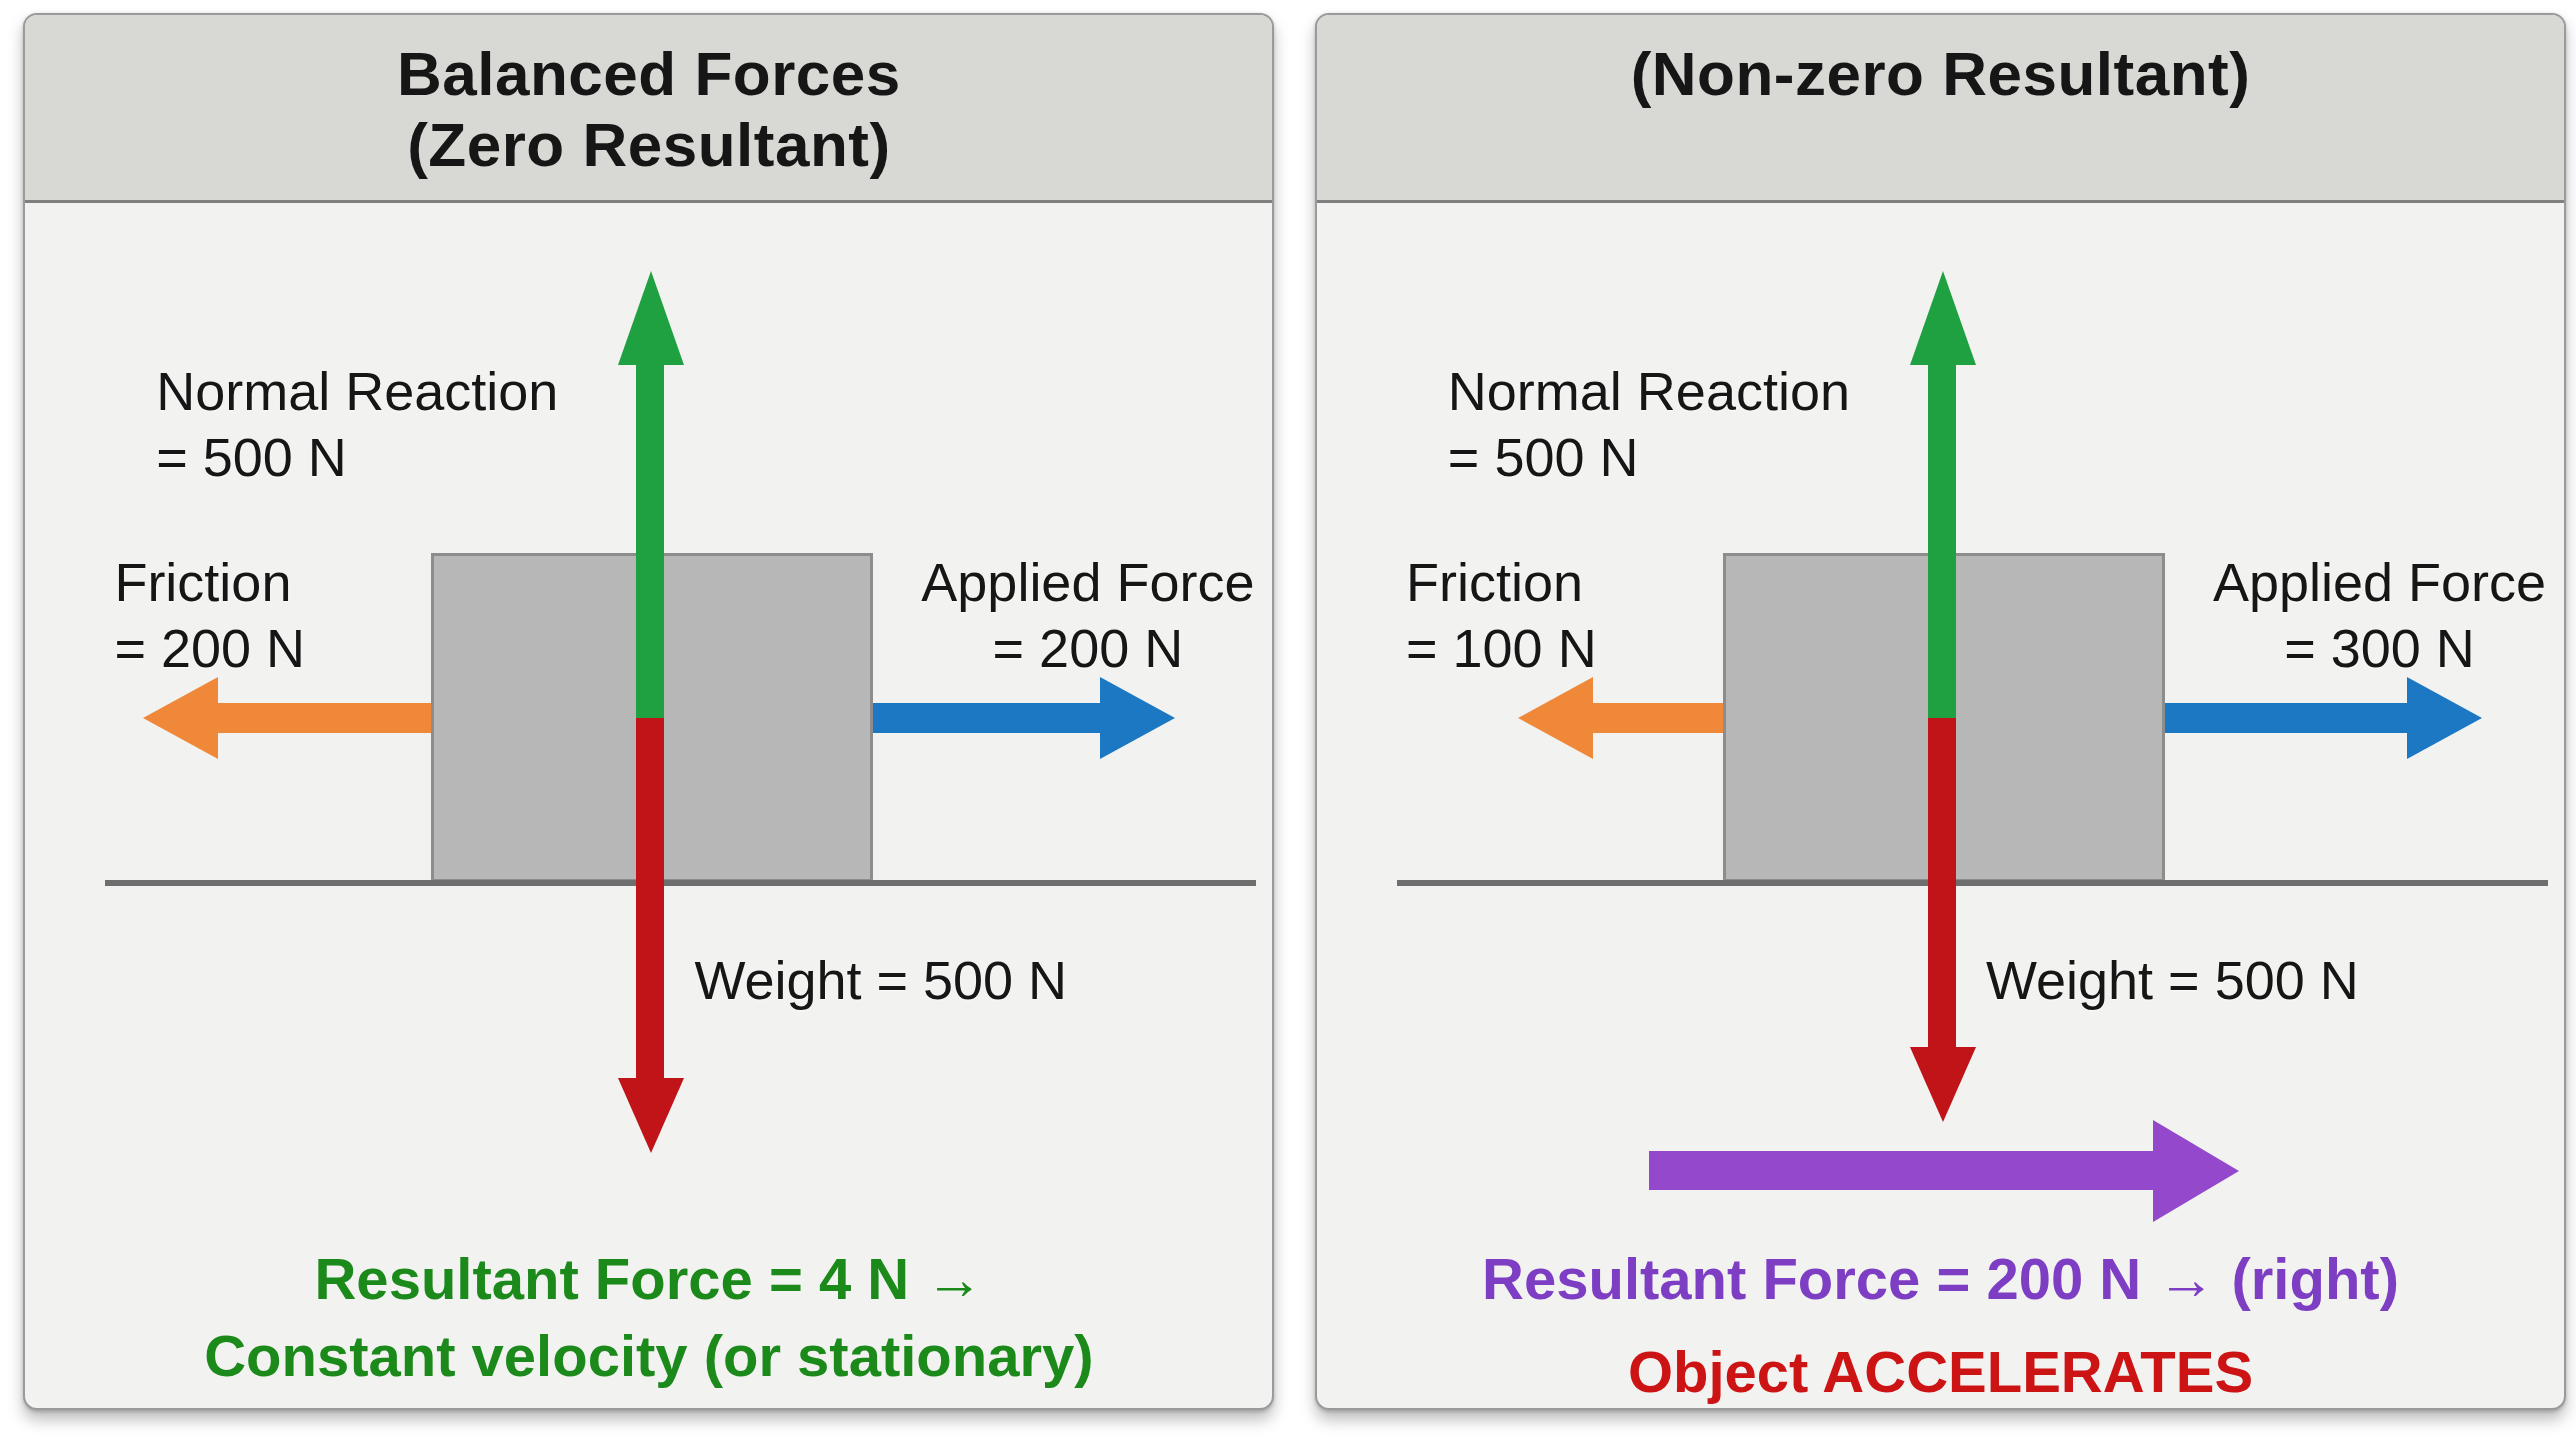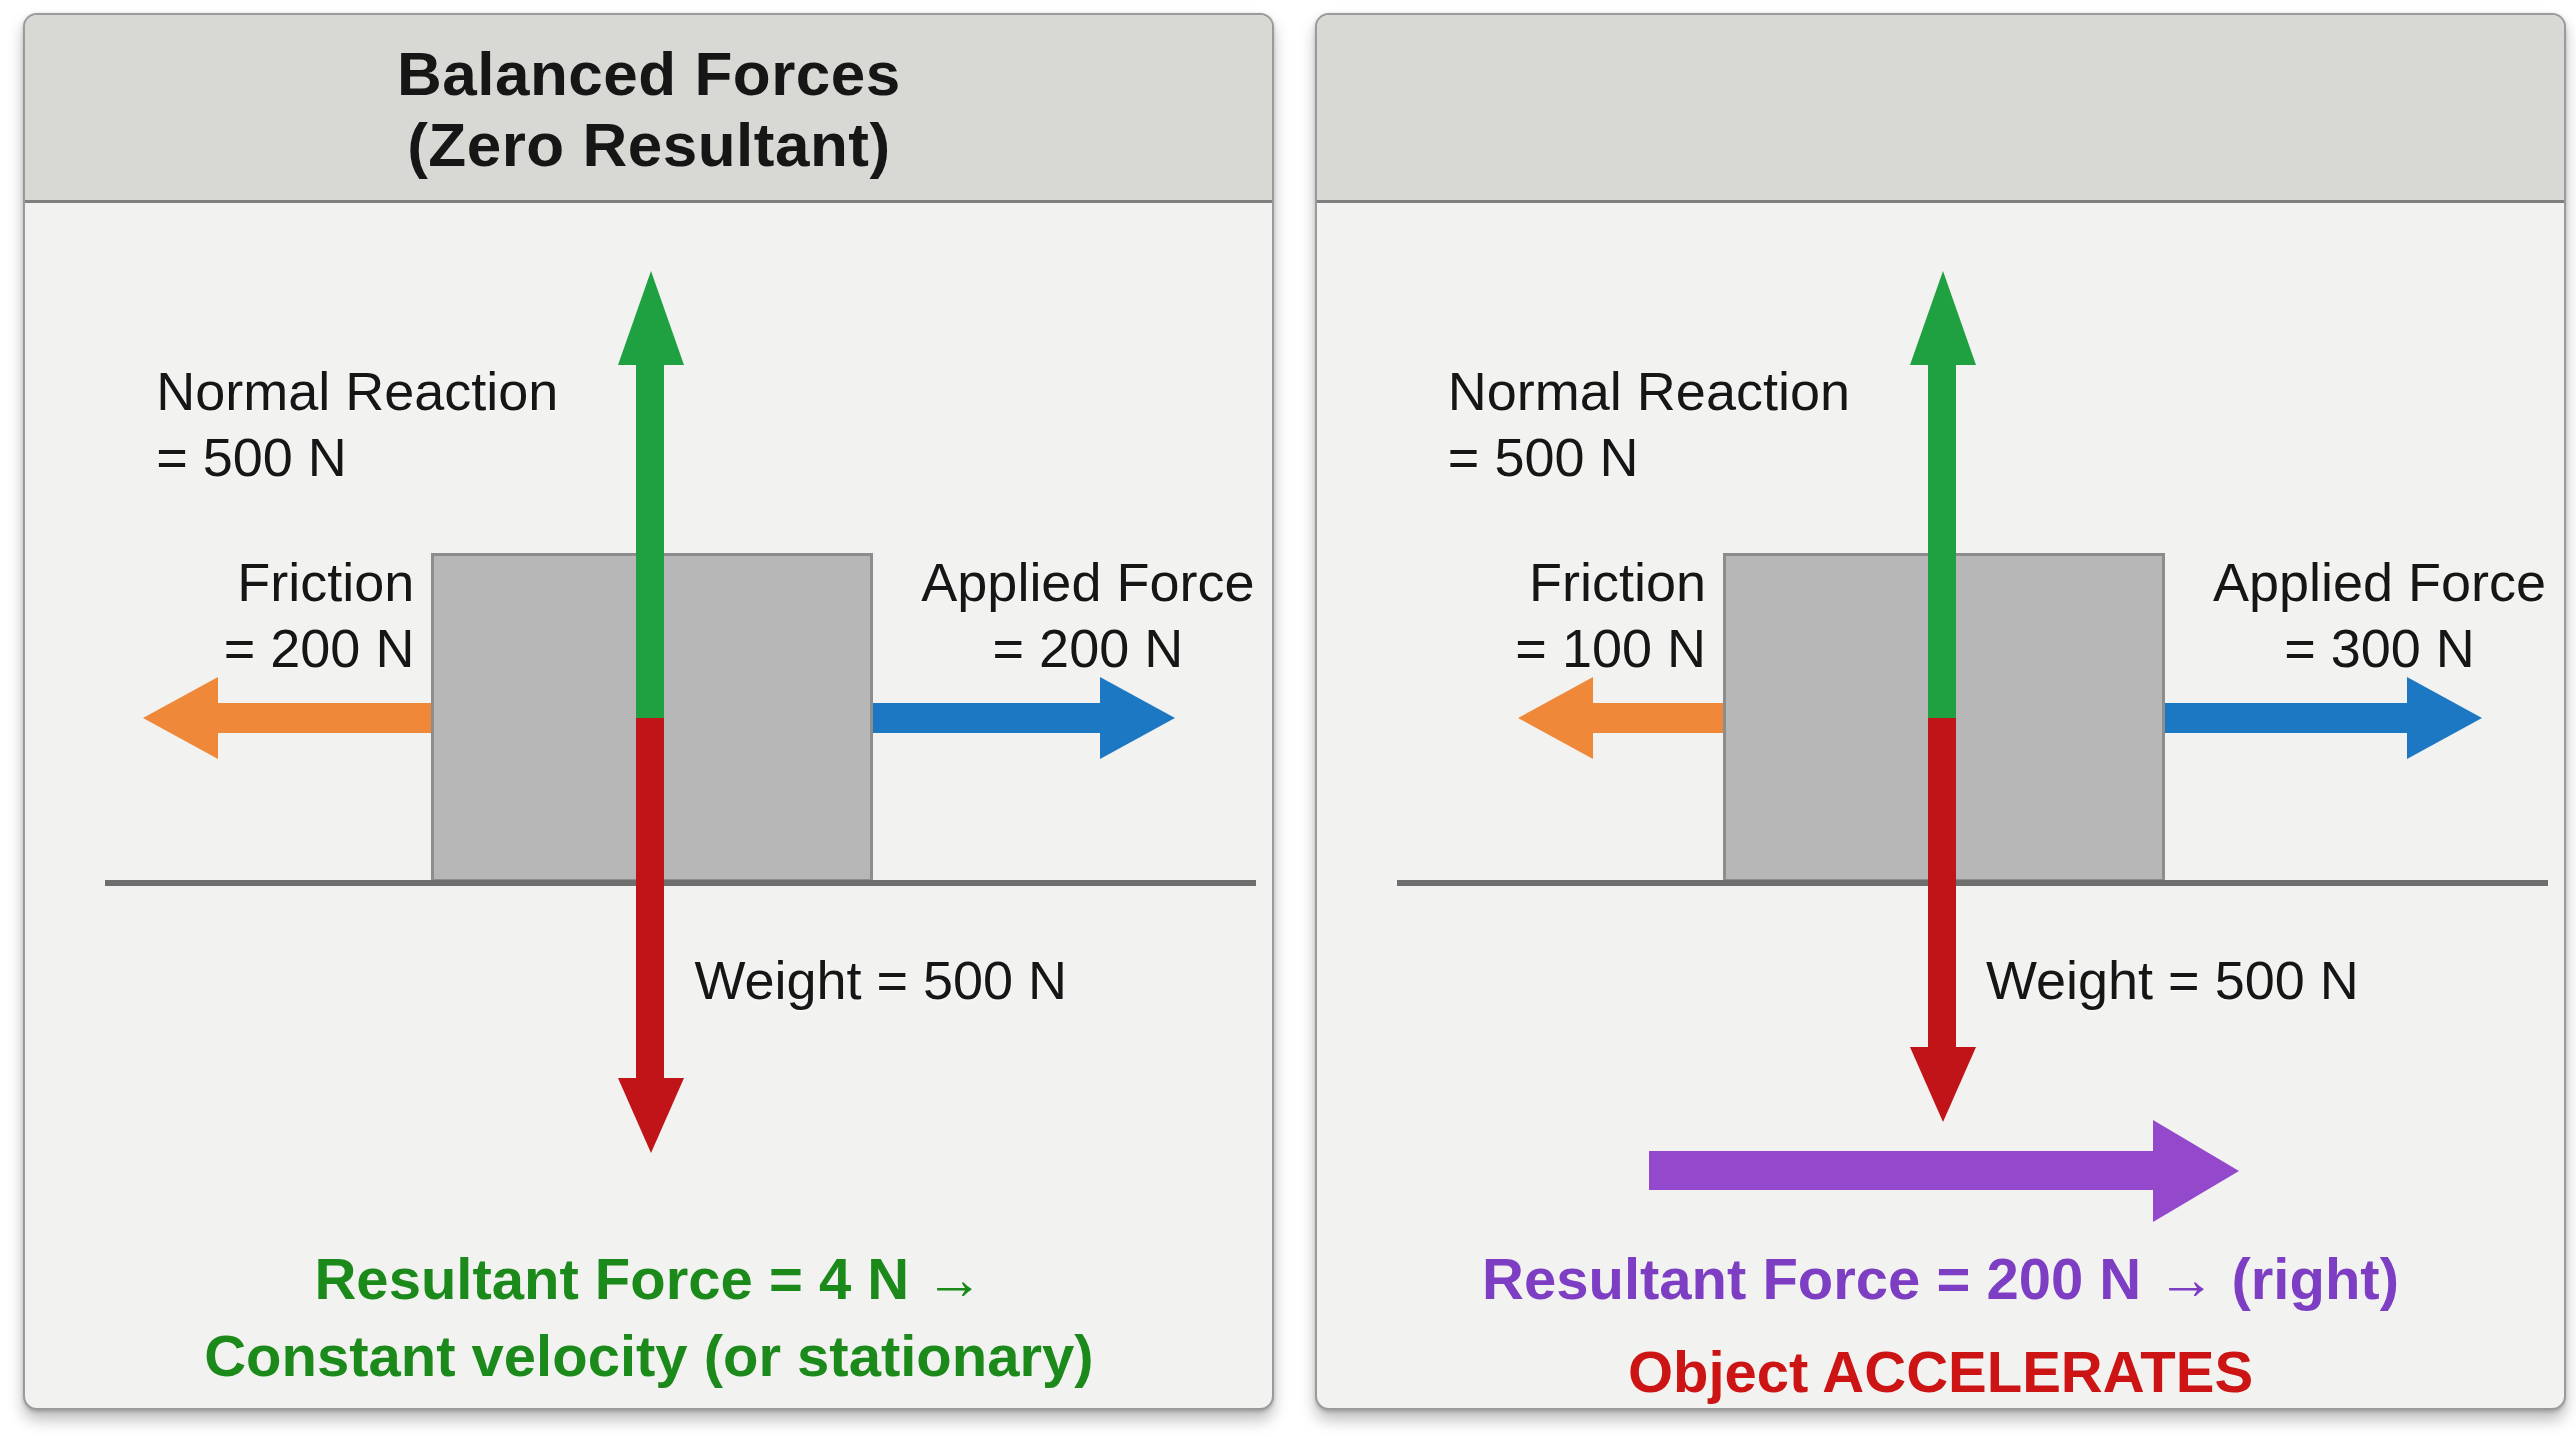--- a/index.html
+++ b/index.html
@@ -84,21 +84,21 @@
   
   .resultant-shaft{left:332px;top:1136px;width:504px;height:39px;background:var(--resultant-arrow-purple);}
   .resultant-head{left:836px;top:1105px;border-top:51px solid transparent;border-bottom:51px solid transparent;border-left:86px solid var(--resultant-arrow-purple);}
 
   
   .force-label{
     position:absolute;font-size:54px;line-height:66px;color:var(--ink);
     text-shadow:0 0.9px 1.9px rgba(255,255,255,.8);white-space:nowrap;
   }
   .normal-label{top:343px;right:714px;}
-  .friction-label{top:534px;left:89px;width:300px;text-align:right;}
+  .friction-label{top:534px;left:89px;width:300px;text-align:left;}
   .applied-label{top:534px;left:894px;width:337px;text-align:center;}
   .weight-label{top:932px;left:669px;}
 
   
   .result{
     position:absolute;left:0;right:0;top:1225px;text-align:center;
     font-size:58px;font-weight:700;line-height:77px;white-space:nowrap;
   }
   .result-line.green{color:var(--balanced-text-green);}
   .result-line.purple{color:var(--resultant-text-purple);}
@@ -145,20 +145,21 @@
     <div class="force-label weight-label">Weight = 500 N</div>
 
     <div class="result">
       <div class="result-line green">Resultant Force = 4 N →</div>
       <div class="result-line green">Constant velocity (or stationary)</div>
     </div>
   </section>
 
   <section class="panel unbalanced">
     <header class="panel-header">
+      <div class="title-line">(Non-zero Resultant)</div>
     </header>
 
     <div class="block"></div>
     <div class="ground"></div>
 
     <div class="shaft normal-shaft"></div>
     <div class="head normal-head"></div>
 
     <div class="shaft weight-shaft"></div>
     <div class="head weight-head"></div>

